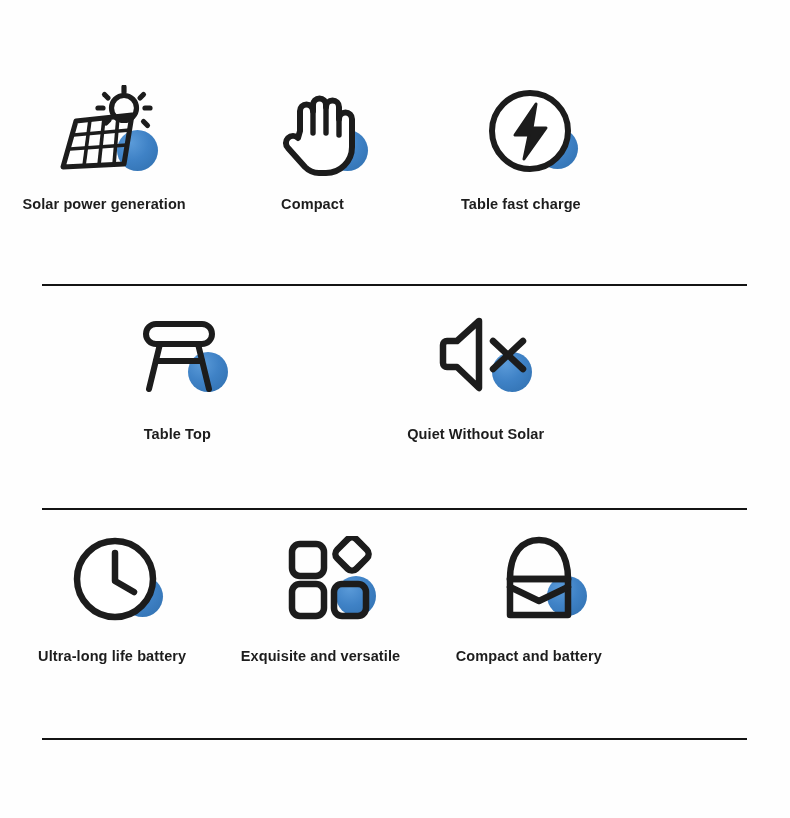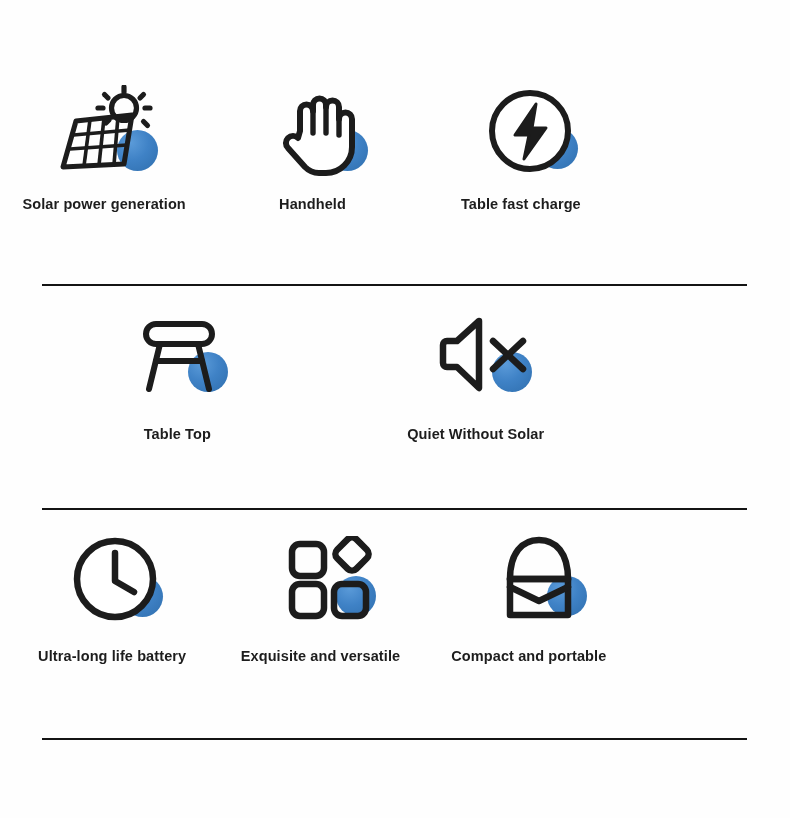--- a/index.html
+++ b/index.html
@@ -161,21 +161,21 @@
                      a7 7 0 0 1 10 -10
                      Z"></path>
           </g>
           <g fill="none" stroke="#1c1c1c" stroke-width="5.4" stroke-linecap="round">
             <line x1="34" y1="26" x2="34" y2="48"></line>
             <line x1="47" y1="22" x2="47" y2="48"></line>
             <line x1="60" y1="34" x2="60" y2="50"></line>
           </g>
         </svg>
       </div>
-      <div class="feature-label">Handheld</div>
+      <div class="feature-label">Compact</div>
     </div>
 
     <div class="feature-cell cell-3">
       <div class="icon-wrap">
         <div class="accent-dot" style="width:41px;height:41px;left:62px;top:50px;"></div>
         <svg class="icon-svg" width="88" height="88" viewBox="0 0 88 88">
           <circle cx="44" cy="44" r="38" fill="#ffffff" stroke="#1c1c1c" stroke-width="6"></circle>
           <path d="M50 17 L29 48 L43 48 L38 72 L60 41 L46 41 Z" fill="#1c1c1c" stroke="#1c1c1c" stroke-width="3" stroke-linejoin="round"></path>
         </svg>
       </div>
@@ -255,19 +255,19 @@
         <div class="accent-dot" style="width:40px;height:40px;left:63px;top:50px;"></div>
         <svg class="icon-svg" width="84" height="88" viewBox="0 0 84 88">
           <g fill="none" stroke="#1c1c1c" stroke-width="6.5" stroke-linecap="round" stroke-linejoin="round">
             <path d="M13 44 L13 80 L71 80 L71 44"></path>
             <path d="M13 44 C13 18 25 5 42 5 C59 5 71 18 71 44 Z"></path>
             <line x1="13" y1="44" x2="71" y2="44"></line>
             <path d="M13 52 L42 66 L71 52"></path>
           </g>
         </svg>
       </div>
-      <div class="feature-label">Compact and portable</div>
+      <div class="feature-label">Compact and battery</div>
     </div>
   </div>
 
   <div class="divider divider-3"></div>
 
 </div>
 
 </body></html>

